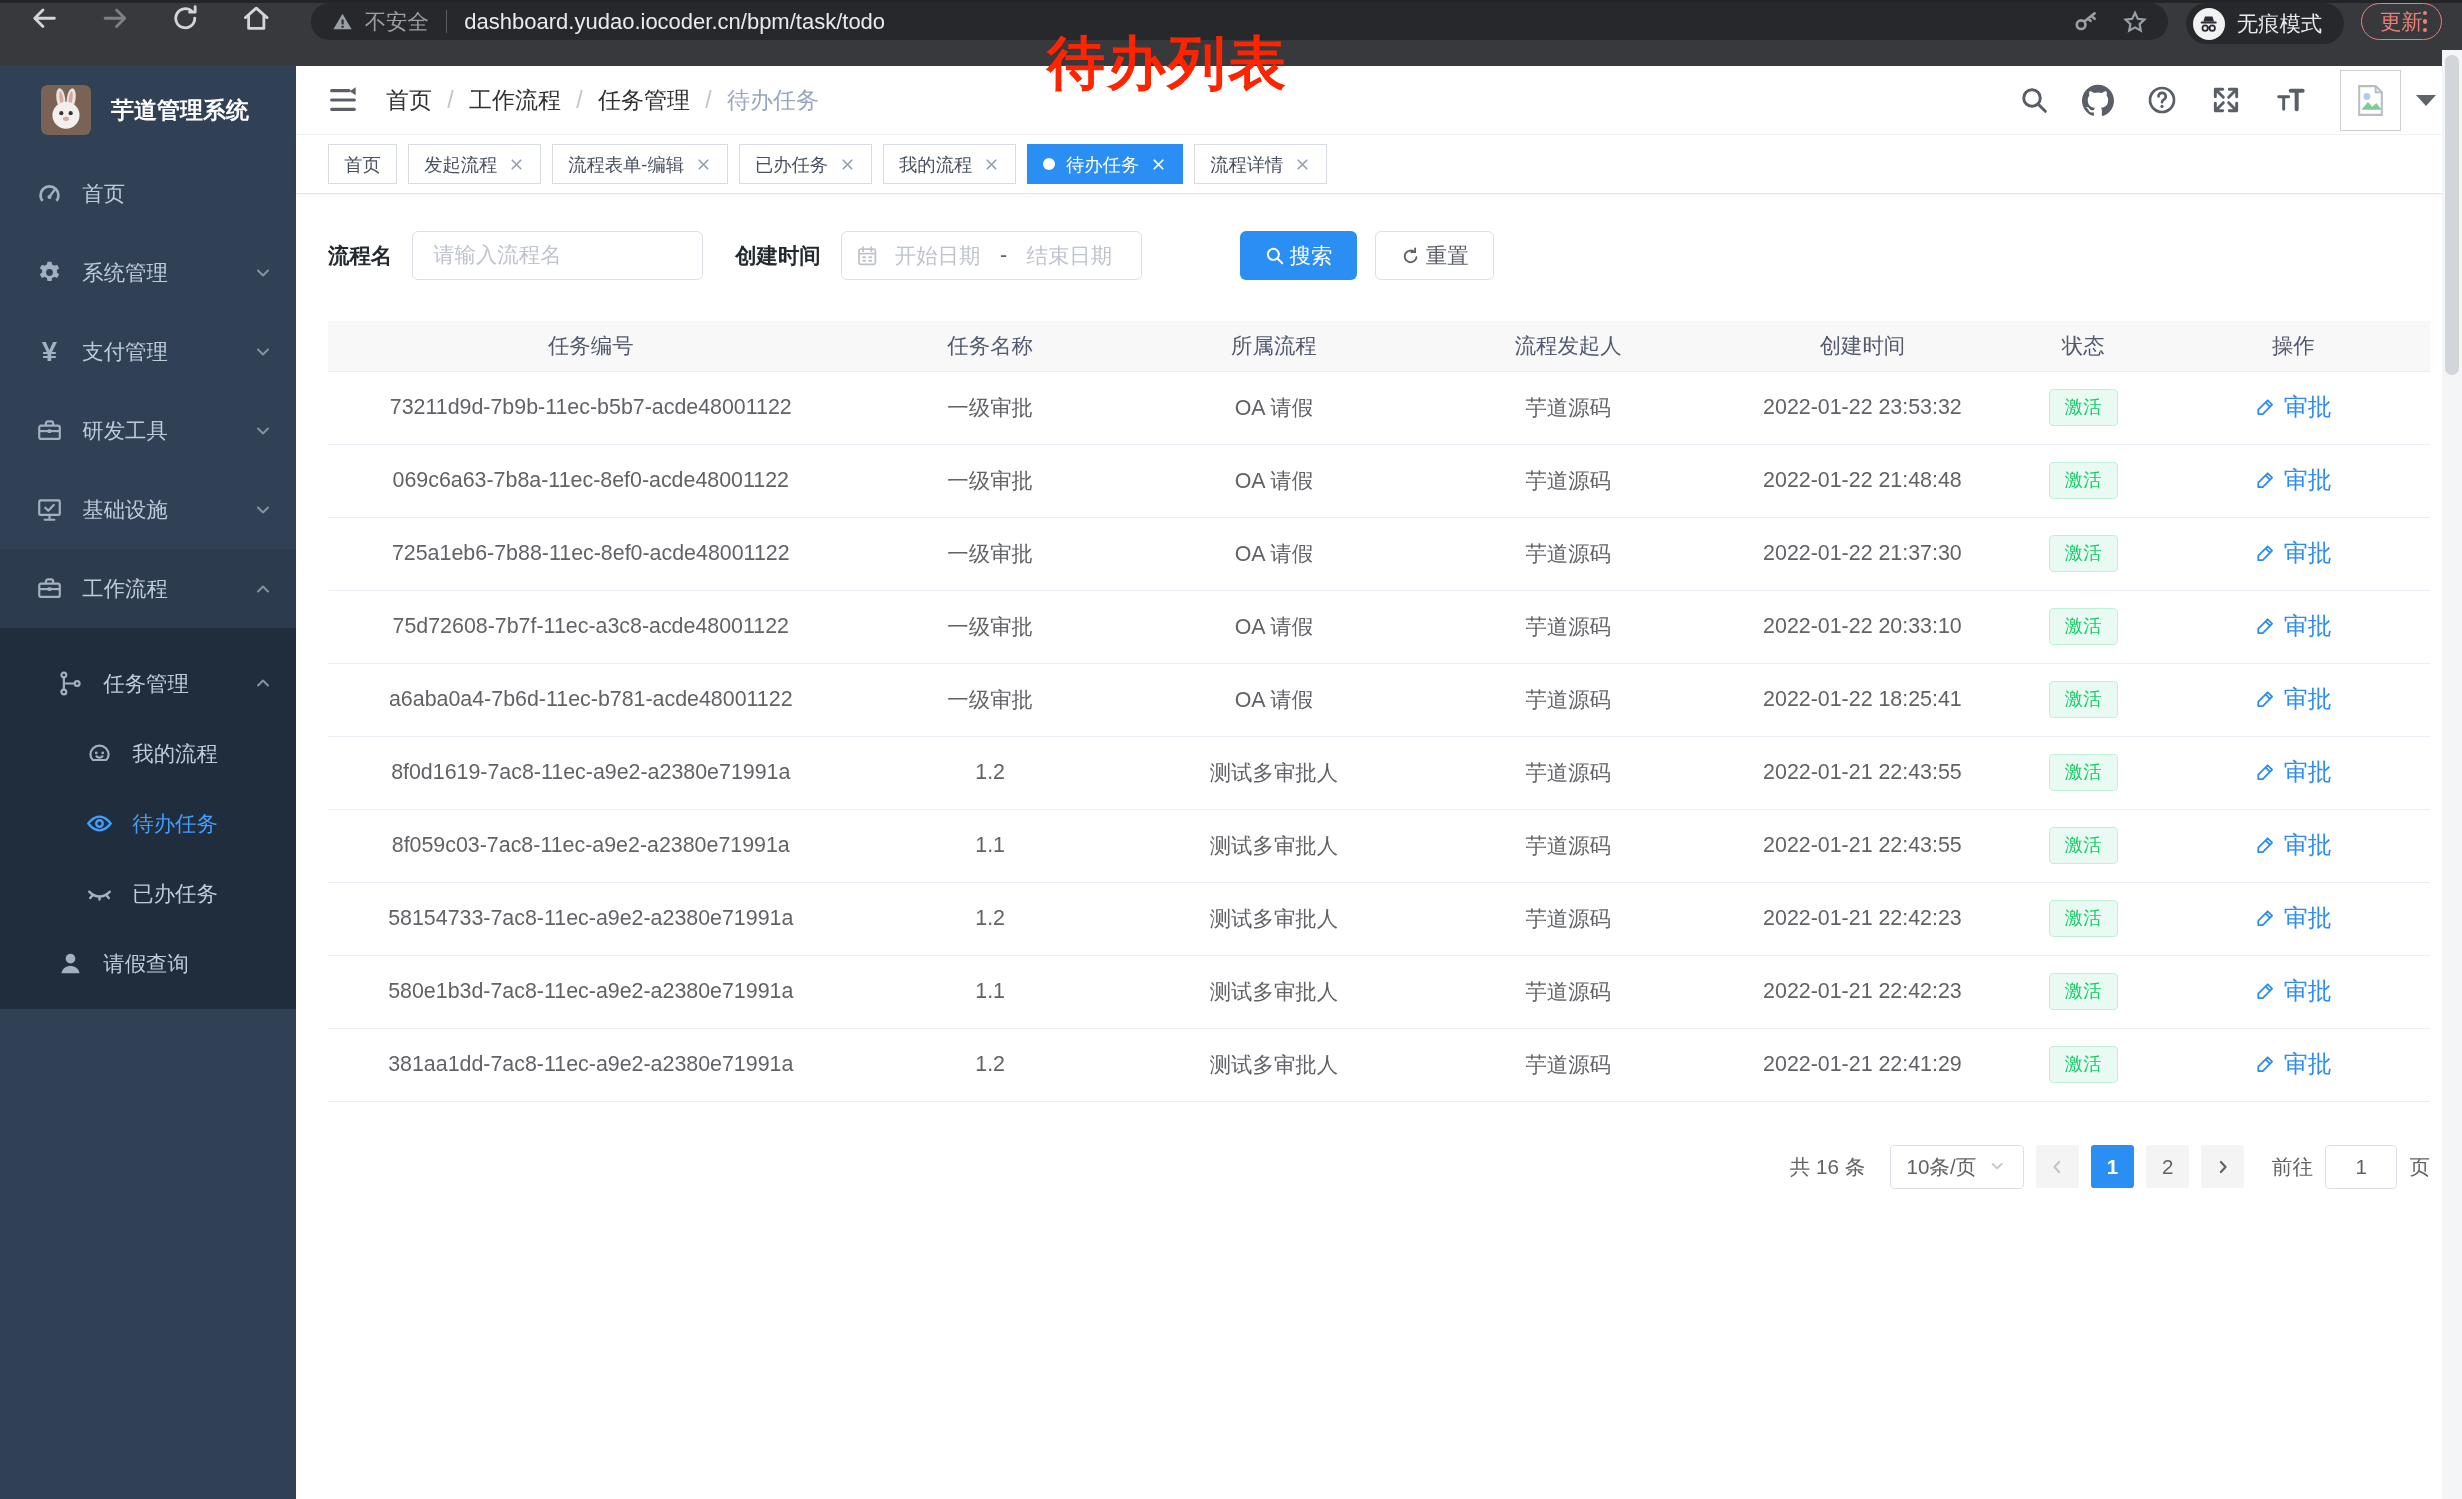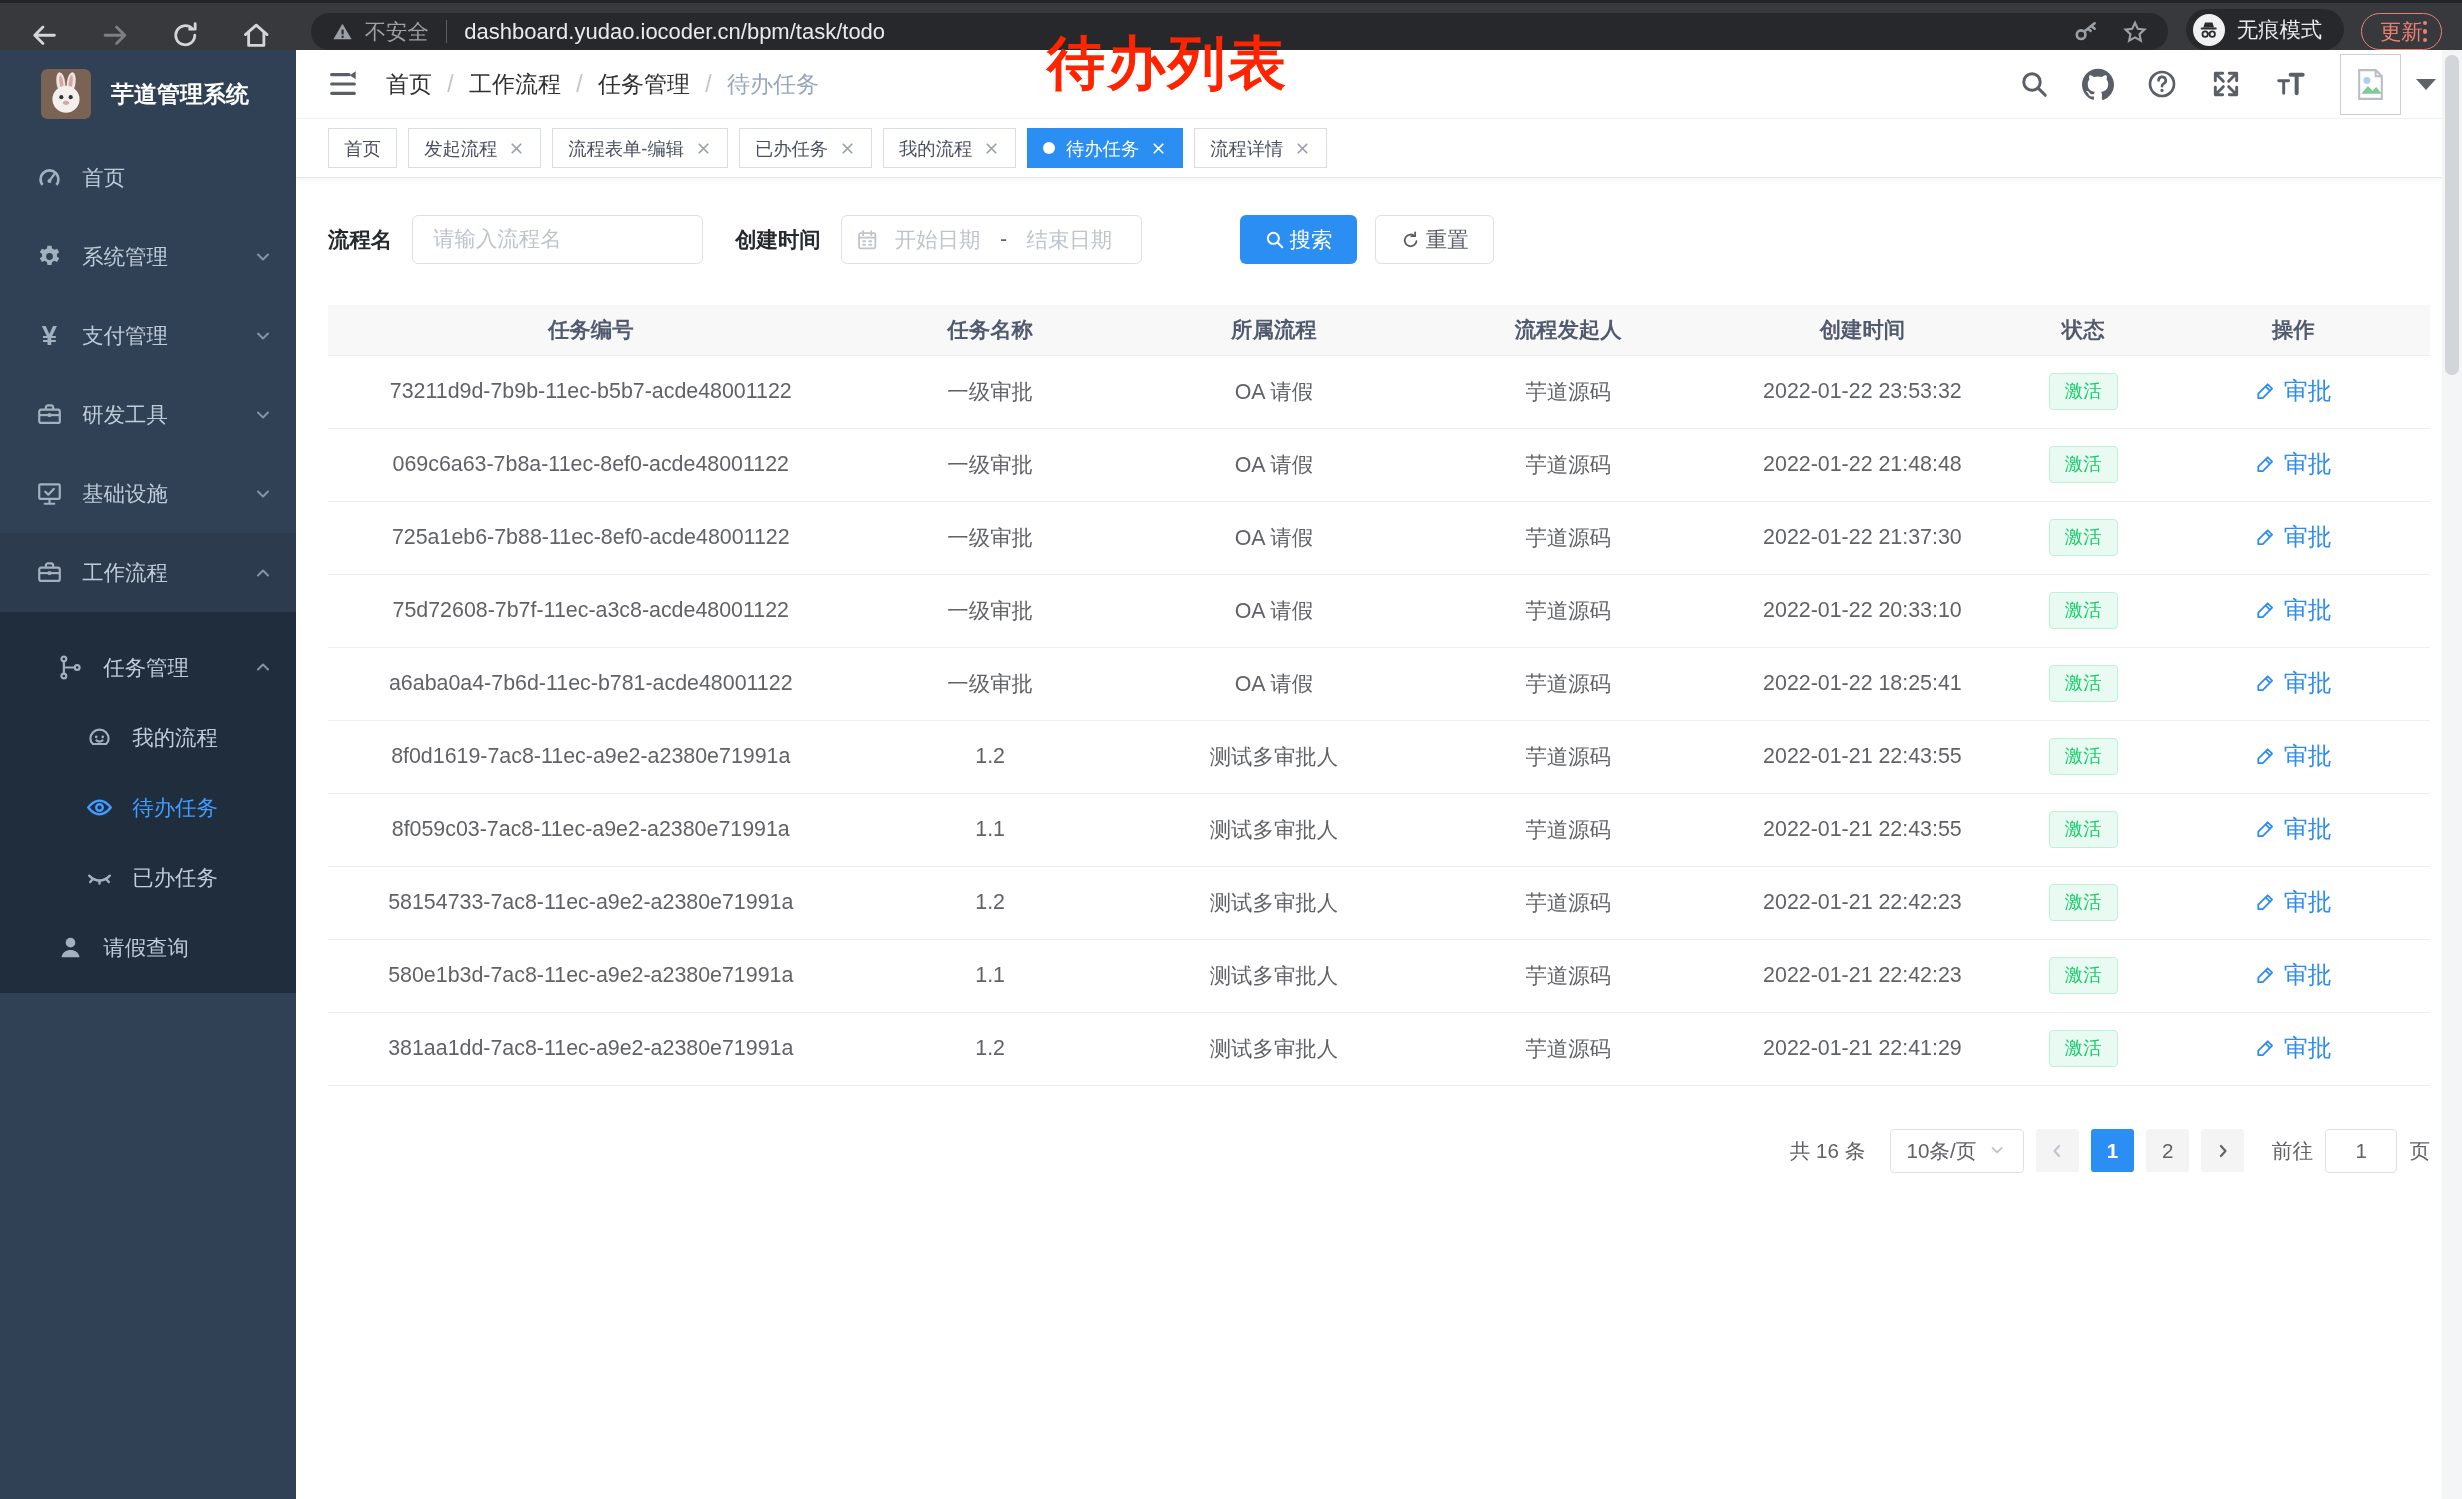--- a/index.html
+++ b/index.html
@@ -5,22 +5,22 @@
   :root{
     --accent:#2b8ef3; --sidebar_active:#409eff; --success:#13ce66; --link:#2d8cf0; --annotation:#ff2400;
   }
   *{box-sizing:border-box}
   html,body{margin:0;padding:0}
   body{width:2462px;height:1500px;overflow:hidden;position:relative;background:#fff;
        font-family:"Liberation Sans","DejaVu Sans",sans-serif;color:#303133}
   svg{display:block}
 
   
-  .browser-bar{height:50px;background:#38393d;border-top:3.8px solid #232428;
-    display:flex;align-items:flex-end;padding:0 20px 0 29px;gap:0}
+  .browser-bar{height:66px;background:#38393d;border-top:3.8px solid #232428;
+    display:flex;align-items:flex-start;padding:0 20px 0 29px;gap:0}
   .nav-ic{width:30.5px;height:30.5px;color:#d3d5d8;margin-right:40px;flex-shrink:0;background:none;border:none;padding:0;cursor:pointer}
   .nav-ic.fwd{color:#7c7f84}
   .omnibox{flex:1;height:37px;background:#27282b;border-radius:18.3px;display:flex;align-items:center;
     padding:0 20px;margin-right:18.3px;color:#9aa0a6;min-width:0}
   .omni-warn{width:23px;height:23px;color:#9aa0a6;margin-right:10.7px;flex-shrink:0}
   .omni-sec{font-size:21.4px;color:#9aa0a6;white-space:nowrap}
   .omni-div{width:1.5px;height:23px;background:#5a5e63;margin:0 17px;flex-shrink:0}
   .omni-url{font-size:22px;color:#e8eaed;white-space:nowrap;overflow:hidden}
   .omni-spacer{flex:1}
   .omni-right{width:26px;height:26px;color:#9aa0a6;margin-left:23px;flex-shrink:0;background:none;border:none;padding:0;cursor:pointer}
@@ -98,21 +98,21 @@
   .date-ph{flex:1;text-align:center;font-size:21.4px;color:#bfc4cc;white-space:nowrap}
   .range-sep{font-size:21.4px;color:#606266;padding:0 4.6px}
   .btn{height:49px;border-radius:6.1px;font-size:21.4px;display:inline-flex;align-items:center;gap:4px;
     padding:0 24.4px;cursor:pointer;font-family:inherit;white-space:nowrap}
   .btn svg{width:21.4px;height:21.4px}
   .btn-primary{background:var(--accent);color:#fff;border:none;margin-left:98px}
   .btn-plain{background:#fff;color:#5a5e66;border:1.5px solid #dcdfe6;margin-left:18.3px}
 
   
   .task-table{width:100%;margin-top:41px;border-collapse:collapse;table-layout:fixed}
-  .task-table th{height:50px;background:#f8f8f9;font-size:21.4px;font-weight:700;color:#515a6e;
+  .task-table th{height:50px;background:#f8f8f9;font-size:21.4px;font-weight:400;color:#515a6e;
     text-align:center;border-bottom:1.5px solid #ebeef5;padding:0;white-space:nowrap}
   .task-table td{height:73px;font-size:21.4px;color:#606266;text-align:center;
     border-bottom:1.5px solid #ebeef5;padding:0;white-space:nowrap;overflow:hidden}
   .badge{display:inline-block;padding:6.1px 15.3px;border-radius:4.6px;background:#e8faf1;
     border:1.5px solid #bdf0d7;color:var(--success);font-size:18.3px;line-height:1.25}
   .action-link{color:var(--link);display:inline-flex;align-items:center;gap:7.6px;font-size:24px;
     cursor:pointer;text-decoration:none}
   .action-link svg{width:21.4px;height:21.4px}
 
   

